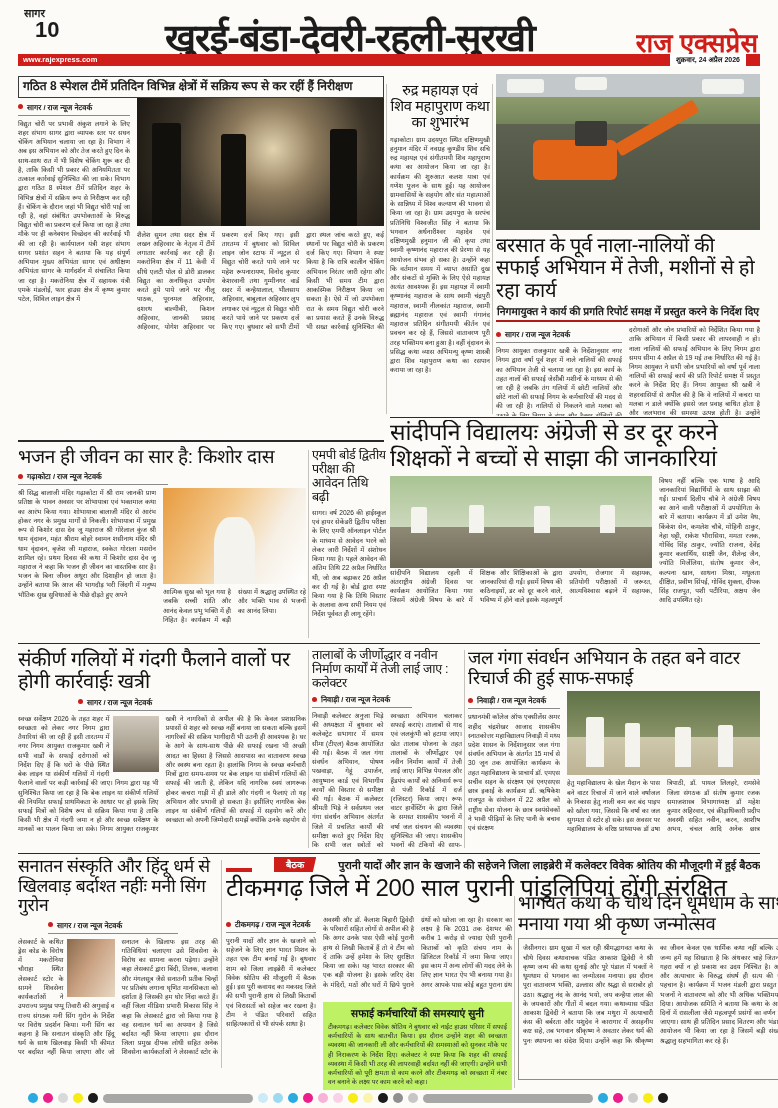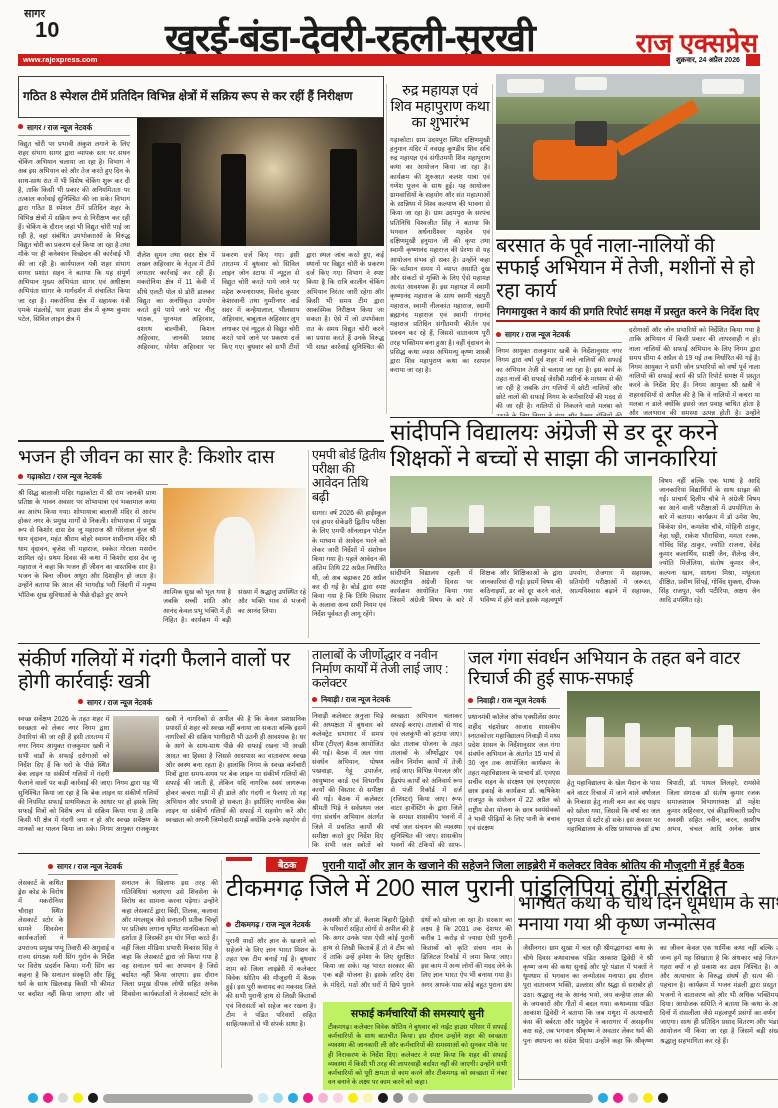--- a/index.html
+++ b/index.html
@@ -10,21 +10,21 @@
   .ed-name{font-size:11px;font-weight:bold;line-height:1;}
   .ed-page{font-size:22px;font-weight:bold;line-height:1;margin-left:11px;}
   .mast-title{font-size:38px;font-weight:bold;letter-spacing:-1px;white-space:nowrap;text-align:center;}
   .brand{font-size:26px;font-weight:bold;color:#cf1d1a;white-space:nowrap;}
   .redbar{display:flex;align-items:stretch;height:12px;}
   .redbar .seg{background:#cf1d1a;color:#fff;font-size:7.5px;font-weight:bold;line-height:12px;padding:0 5px;}
   .redbar .grow{flex:1;background:#cf1d1a;}
   .redbar .datebox{background:#fff;color:#111;font-size:7px;font-weight:bold;line-height:12px;padding:0 6px;white-space:nowrap;}
   .redbar .sq{width:14px;background:#cf1d1a;}
   
-  .kicker{border:1px solid #3c3c3c;font-weight:bold;font-size:12px;padding:13px 4px;line-height:1.15;}
+  .kicker{border:1px solid #3c3c3c;font-weight:bold;font-size:12px;padding:3px 4px;line-height:1.15;}
   .headline{font-weight:normal;line-height:1.12;letter-spacing:-0.3px;color:#111;}
   .byline{display:flex;align-items:center;gap:4px;font-size:7.5px;font-weight:bold;color:#222;
           border-bottom:1px solid #8a8a8a;padding:2px 0 3px;margin:2px 0 3px;}
   .bdot{width:5px;height:5px;border-radius:50%;background:#c9201d;flex:0 0 auto;}
   .body-text{font-size:6.6px;line-height:1.4;text-align:justify;color:#2b2b2b;}
   .cols2{column-count:2;column-gap:7px;}
   .cols3{column-count:3;column-gap:7px;}
   .row{display:flex;gap:7px;}
   .rule{background:#2a2a2a;height:2px;}
   .vline{width:1px;background:#c5c2bb;}
@@ -40,21 +40,21 @@
   .ph-school{background:linear-gradient(#a9c493 0%,#cdd8bd 55%,#8e8a76 55%,#6f6a58 100%);}
   .ph-saint{background:linear-gradient(120deg,#e89b3e 0%,#f3c98e 40%,#f6efe4 70%,#ffffff 100%);}
   .ph-head{background:linear-gradient(#cfc8bb 0%,#a89f8f 60%,#6f6758 100%);}
   .ph-grove{background:linear-gradient(#5f7247 0%,#8a9468 55%,#cfc9ad 55%,#bdb394 100%);}
   .ph-mic{background:linear-gradient(120deg,#8a6a4d 0%,#c9a181 45%,#e8d8c4 100%);}
   .whitefig{position:absolute;background:#f5f3ee;border-radius:2px 2px 0 0;}
   
   .subhead{font-size:10.5px;font-weight:bold;text-align:center;border-bottom:2px solid #b01a16;padding-bottom:2px;}
   .bluebox{background:#bef264;padding:4px 5px;}
   .bluebox .bb-title{font-size:10.5px;font-weight:bold;text-align:center;margin-bottom:2px;color:#111;}
-  .tagstrip{display:flex;align-items:flex-start;gap:14px;height:15px;text-decoration:underline;}
+  .tagstrip{display:flex;align-items:flex-end;gap:22px;height:15px;}
   .tag-line{height:4px;background:#cf1d1a;width:26px;}
   .tag-box{background:#cf1d1a;color:#fff;font-size:9.5px;font-weight:bold;padding:1px 12px;
            clip-path:polygon(0 0,100% 0,92% 100%,0 100%);}
   .tag-kicker{font-size:11px;font-weight:bold;white-space:nowrap;overflow:hidden;}
   .boxed{border:1px solid #8f8d86;padding:4px;}
   .dots{display:flex;align-items:center;gap:5px;}
   .dots .dot{width:10px;height:10px;border-radius:50%;display:inline-block;flex:0 0 auto;}
   .graybar{height:9px;border-radius:5px;background:#a7a7a5;}
 </style>
 </head>
@@ -208,20 +208,21 @@
           <div class="whitefig" style="left:78%;top:40%;width:8%;height:50%;"></div>
         </div>
         <div class="body-text cols2" style="height:62px;margin-top:3px;overflow:hidden;">हेतु महाविद्यालय के खेल मैदान के पास बने वाटर रिचार्ज में जाने वाले वर्षाजल के निकास हेतु नाली कम कर बंद पाइप को खोला गया, जिससे कि वर्षा का जल सुगमता से स्टोर हो सके। इस अवसर पर महाविद्यालय के वरिष्ठ प्राध्यापक डॉ उषा त्रिपाठी, डॉ. पायल लिलहरे, रामसेवे जिला संगठक डॉ संतोष कुमार रजक समाजशास्त्र विभागाध्यक्ष डॉ महेश कुमार अहिरवार, एवं क्रीड़ाधिकारी प्रदीप अवस्थी सहित नवीन, करन, आशीष अभय, चंचल आदि अनेक छात्र स्वयंसेवकों ने उपस्थित होकर कार्य किया।</div>
       </div>
     </div>
   </section>
   <div class="abs vline" style="left:464px;top:650px;height:198px;"></div>
   <div class="abs rule" style="left:18px;top:853px;width:742px;height:1px;"></div>
 
   <section class="abs" style="left:18px;top:857px;width:200px;height:214px;">
+    <div class="headline" style="font-size:17.5px;">सनातन संस्कृति और हिंदू धर्म से खिलवाड़ बर्दाश्त नहींः मनी सिंग गुरोन</div>
     <div class="byline" style="width:130px;margin-left:30px;">
         <span class="bdot"></span>
         <span>सागर / राज न्यूज नेटवर्क</span>
       </div>
     <div class="body-text cols2" style="height:122px;overflow:hidden;">
       <div class="photo ph-mic" style="float:right;width:48px;height:58px;margin:2px 0 2px 3px;"></div>
       <span>लेसकार्ट के कथित ड्रेस कोड के विरोध में मकरोनिया चौराहा स्थित लेसकार्ट स्टोर के सामने शिवसेना कार्यकर्ताओं ने उपराज्य प्रमुख पप्पू तिवारी की अगुवाई व राज्य संगठक मनी सिंग गुरोन के निर्देश पर विरोध प्रदर्शन किया। मनी सिंग का कहना है कि सनातन संस्कृति और हिंदू धर्म के साथ खिलवाड़ किसी भी कीमत पर बर्दाश्त नहीं किया जाएगा और जो सनातन के खिलाफ इस तरह की गतिविधियां चलाएगा उसे शिवसेना के विरोध का सामना करना पड़ेगा। उन्होंने कहा लेसकार्ट द्वारा बिंदी, तिलक, कलावा और मंगलसूत्र जैसे सनातनी प्रतीक चिन्हों पर प्रतिबंध लगाना घृणित मानसिकता को दर्शाता है जिसकी हम घोर निंदा करते हैं। वहीं जिला मीडिया प्रभारी विकास सिंह ने कहा कि लेसकार्ट द्वारा जो किया गया है वह सनातन धर्म का अपमान है जिसे बर्दाश्त नहीं किया जाएगा। इस दौरान जिला प्रमुख दीपक लोधी सहित अनेक शिवसेना कार्यकर्ताओं ने लेसकार्ट स्टोर के कर्मचारियों को वेद मंत्री के साथ कलावा बांध कर तिलक लगाया और अपनी इच्छा अनुसार बिना डरे सनातन संस्कृति के प्रतीक चिन्हों का उपयोग करने की बात कही।</span>
     </div>
   </section>
   <div class="abs vline" style="left:221px;top:860px;height:208px;"></div>

